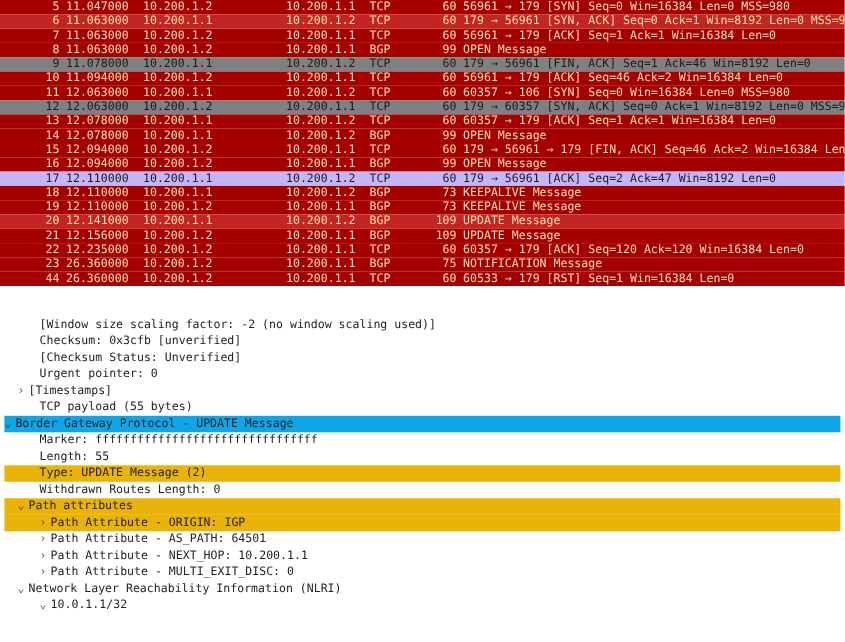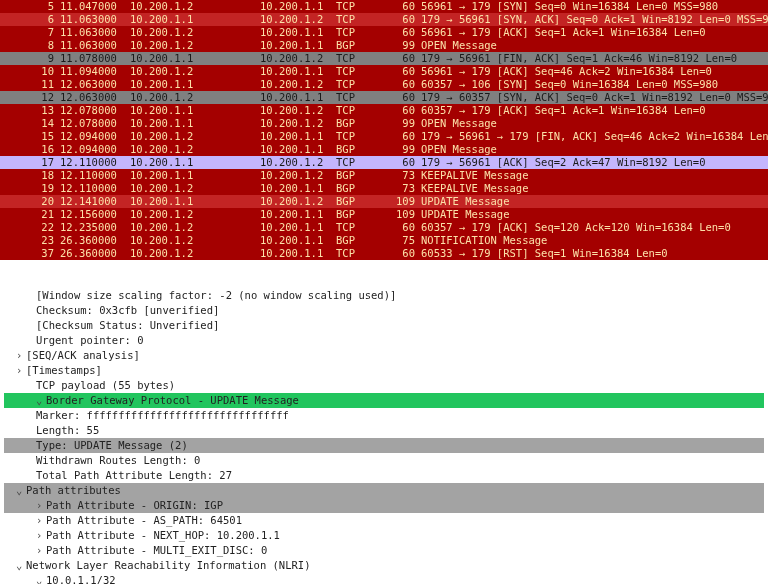--- a/index.html
+++ b/index.html
@@ -17,22 +17,22 @@
 
   .red-dark { background: #a40000; color: #fce0a8; }
   .red-bright { background: #c32424; color: #fce0a8; }
   .sel-gray { background: #808080; color: #1a1a1a; }
   .pale-sel { background: #c4b5fd; color: #1a1a1a; }
   
   .detail-pane { padding: 6px 4px 20px 4px; font-family: "Lucida Console", Monaco, monospace; font-size: 10.5px; line-height: 15px; color:#222; }
   .tree-row { white-space: pre; }
   .ind-1 { padding-left: 12px; }
   .ind-2 { padding-left: 32px; }
-  .hl-general { background: #22c55e; padding-left: 32px; }
-  .hl-blue { background: #a3a3a3; }
+  .hl-general { background: #0ea5e9; }
+  .hl-blue { background: #eab308; }
   .caret { display:inline-block; width:10px; color:#444; }
   
   .gap { height: 22px; background:#fff; }
 </style>
 </head>
 <body>
 
 <div class="packet-list" id="packet-list">
     <div class="packet-row red-dark">
       <div class="c-no">5</div>
@@ -199,47 +199,45 @@
     <div class="packet-row red-dark">
       <div class="c-no">23</div>
       <div class="c-time">26.360000</div>
       <div class="c-src">10.200.1.2</div>
       <div class="c-dst">10.200.1.1</div>
       <div class="c-proto">BGP</div>
       <div class="c-len">75</div>
       <div class="c-info">NOTIFICATION Message</div>
     </div>
     <div class="packet-row red-dark">
-      <div class="c-no">37</div>
+      <div class="c-no">44</div>
       <div class="c-time">26.360000</div>
       <div class="c-src">10.200.1.2</div>
       <div class="c-dst">10.200.1.1</div>
       <div class="c-proto">TCP</div>
       <div class="c-len">60</div>
       <div class="c-info">60533 → 179 [RST] Seq=1 Win=16384 Len=0</div>
     </div>
   </div>
 
 <div class="gap"></div>
 
 <div class="detail-pane">
   <div class="tree-row ind-2">[Window size scaling factor: -2 (no window scaling used)]</div>
   <div class="tree-row ind-2">Checksum: 0x3cfb [unverified]</div>
   <div class="tree-row ind-2">[Checksum Status: Unverified]</div>
   <div class="tree-row ind-2">Urgent pointer: 0</div>
-  <div class="tree-row ind-1"><span class="caret">›</span><span>[SEQ/ACK analysis]</span></div>
   <div class="tree-row ind-1"><span class="caret">›</span><span>[Timestamps]</span></div>
   <div class="tree-row ind-2">TCP payload (55 bytes)</div>
 
   <div class="tree-row hl-general"><span class="caret">⌄</span><span>Border Gateway Protocol - UPDATE Message</span></div>
   <div class="tree-row ind-2">Marker: ffffffffffffffffffffffffffffffff</div>
   <div class="tree-row ind-2">Length: 55</div>
   <div class="tree-row ind-2 hl-blue">Type: UPDATE Message (2)</div>
   <div class="tree-row ind-2">Withdrawn Routes Length: 0</div>
-  <div class="tree-row ind-2">Total Path Attribute Length: 27</div>
   <div class="tree-row ind-1 hl-blue"><span class="caret">⌄</span><span>Path attributes</span></div>
   <div class="tree-row ind-2 hl-blue"><span class="caret">›</span><span>Path Attribute - ORIGIN: IGP</span></div>
   <div class="tree-row ind-2"><span class="caret">›</span><span>Path Attribute - AS_PATH: 64501</span></div>
   <div class="tree-row ind-2"><span class="caret">›</span><span>Path Attribute - NEXT_HOP: 10.200.1.1</span></div>
   <div class="tree-row ind-2"><span class="caret">›</span><span>Path Attribute - MULTI_EXIT_DISC: 0</span></div>
   <div class="tree-row ind-1"><span class="caret">⌄</span><span>Network Layer Reachability Information (NLRI)</span></div>
   <div class="tree-row ind-2"><span class="caret">⌄</span><span>10.0.1.1/32</span></div>
 
 </div>
 

